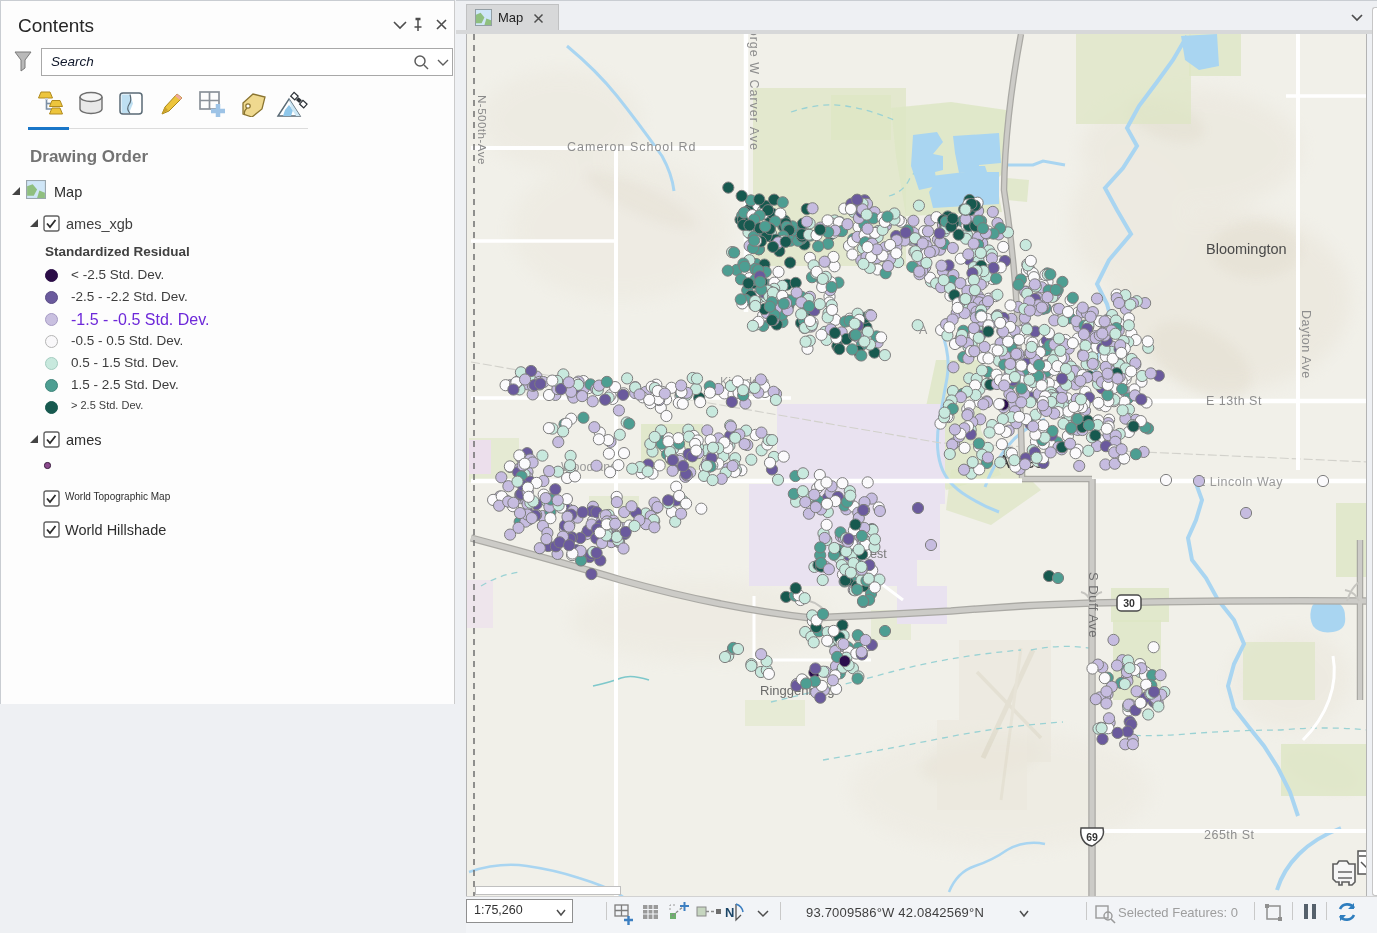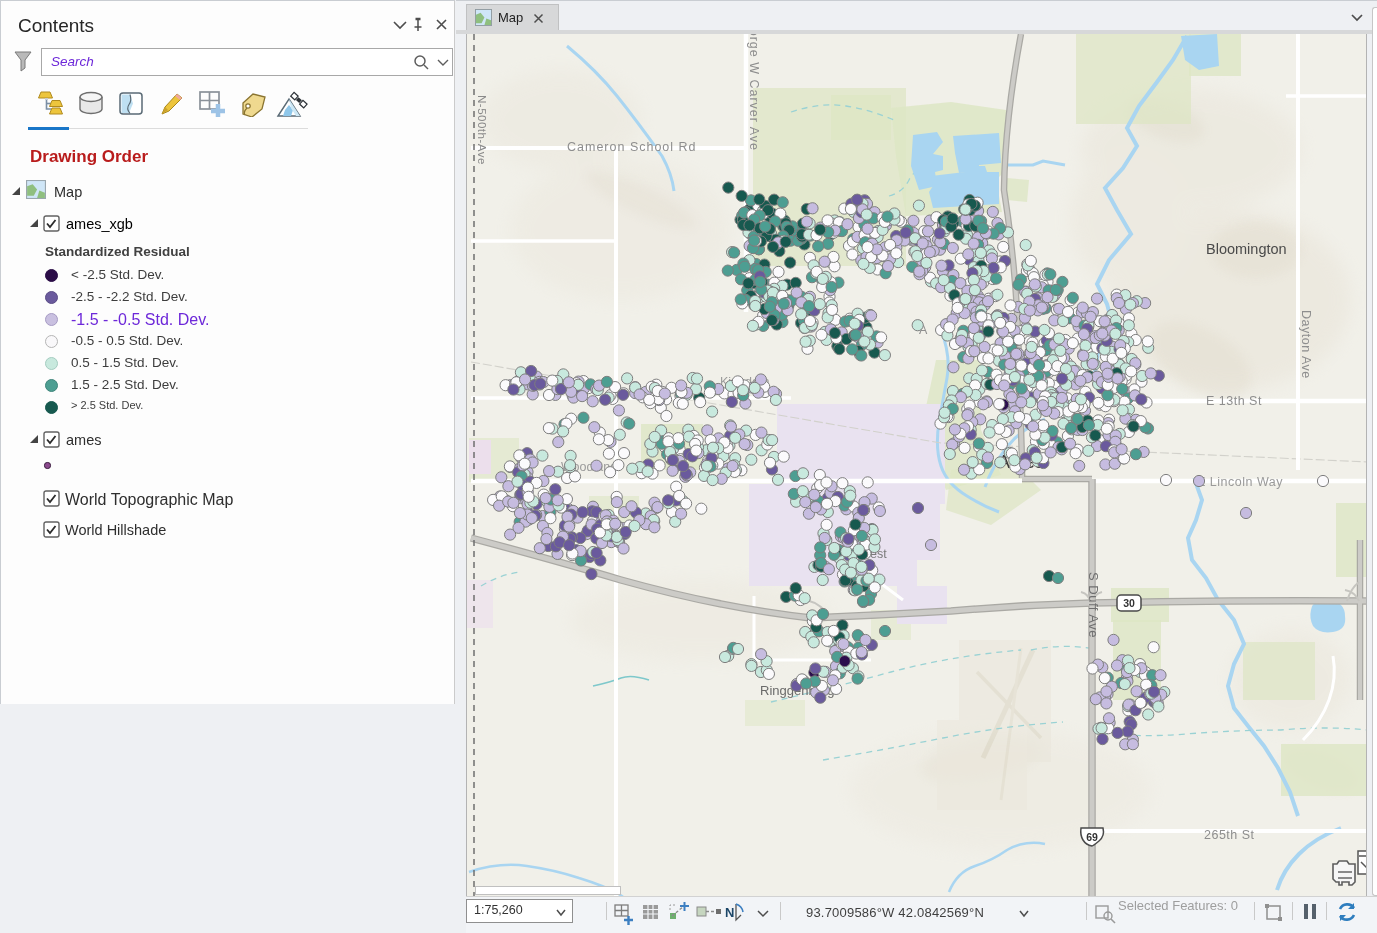--- a/index.html
+++ b/index.html
@@ -13,21 +13,21 @@
    <g stroke="#4d4d4d" stroke-width="1.5" fill="none">
         <path d="M27 3 v8 M23.5 11 h7 M27 11 v4"></path>
         <path d="M24.5 3 h5" stroke-width="2.5"></path>
       </g>
    <path d="M46 4 l9 9 M55 4 l-9 9" stroke="#4d4d4d" stroke-width="1.6"></path>
  </svg>
  <svg width="20" height="22" style="position:absolute;left:12px;top:49px;" viewBox="0 0 20 22">
    <path d="M2 2 h16 l-6 8 v8 l-4 3 v-11 z" fill="#b9b9b9" stroke="#7a7a7a" stroke-width="1"></path>
  </svg>
  <div style="position:absolute;left:40px;top:47px;width:412px;height:28px;background:#fff;border:1px solid #a8a8a8">
-   <div style="position:absolute;left:9px;top:5px;font-size:13.5px;font-style:italic;color:#6d28d9">Search</div>
+   <div style="position:absolute;left:9px;top:5px;font-size:13.5px;font-style:italic;color:#0f172a">Search</div>
    <svg width="40" height="26" style="position:absolute;right:2px;top:1px" viewBox="0 0 40 26">
      <circle cx="10" cy="11" r="5" fill="none" stroke="#5d5d5d" stroke-width="1.5"></circle>
      <path d="M14 15 l4 4" stroke="#5d5d5d" stroke-width="1.5"></path>
      <path d="M28 10 l5 5 5-5" fill="none" stroke="#5d5d5d" stroke-width="1.4"></path>
    </svg>
  </div>
 
 <svg width="310" height="28" style="position:absolute;left:20px;top:88px;" viewBox="0 0 310 28">
  <g transform="translate(15,1)">
   <path d="M5 2 h9 l2.5 6 h-14 z" fill="#edc53c" stroke="#b08a1e" stroke-width="1"></path>
@@ -67,38 +67,38 @@
   <path d="M12 9 L23 26 h-4 l-5 -8 z" fill="#cde8f6"></path>
   <g transform="rotate(42 21 10)">
    <rect x="13" y="7" width="5.5" height="5" fill="#fff" stroke="#2e3338" stroke-width="1.2"></rect>
    <rect x="19.5" y="7.5" width="4.5" height="4" fill="#2e3338"></rect>
    <rect x="25" y="7" width="5.5" height="5" fill="#fff" stroke="#2e3338" stroke-width="1.2"></rect>
   </g>
  </g>
 </svg>
  <div style="position:absolute;left:27px;top:126px;width:41px;height:3px;background:#1976c8"></div>
  <div style="position:absolute;left:68px;top:127px;width:239px;height:1px;background:#dcdcdc"></div>
- <div style="position:absolute;left:29px;top:146px;font-size:17px;font-weight:bold;color:#b91c1c">Drawing Order</div>
+ <div style="position:absolute;left:29px;top:146px;font-size:17px;font-weight:bold;color:#737373">Drawing Order</div>
  <svg width="10" height="10" style="position:absolute;left:10px;top:185px;" viewBox="0 0 10 10">
  <path d="M9 1 v8 h-8 z" fill="#444"></path>
     </svg>
  <svg width="20" height="19" style="position:absolute;left:25px;top:179px;" viewBox="0 0 18 18" preserveAspectRatio="none">
   <rect x="0.5" y="0.5" width="17" height="17" fill="#cfe6f7" stroke="#9aa7ae"></rect>
   <path d="M1 6 l5-2 4 5 -3 6 H1 z" fill="#8fbf7f"></path>
   <path d="M12 10 l5 2 v5 h-7 z" fill="#8fbf7f"></path>
  </svg>
  <div style="position:absolute;left:53px;top:183px;font-size:14.5px;color:#2e2e2e">Map</div>
  <svg width="10" height="10" style="position:absolute;left:28px;top:217px;" viewBox="0 0 10 10">
  <path d="M9 1 v8 h-8 z" fill="#444"></path>
     </svg>
  <svg width="17" height="17" style="position:absolute;left:42px;top:214px;" viewBox="0 0 17 17">
  <rect x="1" y="1" width="15" height="15" rx="2" fill="#fff" stroke="#616161" stroke-width="1.4"></rect>
  <path d="M4 8.5 l3 3.5 5.5-7" fill="none" stroke="#2b2b2b" stroke-width="1.8"></path>
     </svg>
- <div style="position:absolute;left:65px;top:215px;font-size:14.5px;color:#000000">ames_xgb</div>
+ <div style="position:absolute;left:65px;top:215px;font-size:14.5px;color:#404040">ames_xgb</div>
  <div style="position:absolute;left:44px;top:243px;font-size:13.5px;font-weight:bold;color:#414141">Standardized Residual</div>
  <div style="position:absolute;left:44px;top:268px;width:13px;height:13px;border-radius:50%;background:#2b0d47;border:1px solid #2b0d47"></div>
 <div style="position:absolute;left:70px;top:266px;font-size:13.5px;color:#3d3d3d">&lt; -2.5 Std. Dev.</div>
 <div style="position:absolute;left:44px;top:290px;width:13px;height:13px;border-radius:50%;background:#6a5a9d;border:1px solid #5b4d87"></div>
 <div style="position:absolute;left:70px;top:288px;font-size:13.5px;color:#3d3d3d">-2.5 - -2.2 Std. Dev.</div>
 <div style="position:absolute;left:44px;top:312px;width:13px;height:13px;border-radius:50%;background:#c9c0e0;border:1px solid #a79cc4"></div>
 <div style="position:absolute;left:70px;top:310px;font-size:16px;color:#6d28d9">-1.5 - -0.5 Std. Dev.</div>
 <div style="position:absolute;left:44px;top:334px;width:13px;height:13px;border-radius:50%;background:#f9f8fa;border:1px solid #b5b5b5"></div>
 <div style="position:absolute;left:70px;top:332px;font-size:13.5px;color:#3d3d3d">-0.5 - 0.5 Std. Dev.</div>
 <div style="position:absolute;left:44px;top:356px;width:13px;height:13px;border-radius:50%;background:#c8e9de;border:1px solid #a5cdc1"></div>
@@ -114,21 +114,21 @@
  <svg width="17" height="17" style="position:absolute;left:42px;top:430px;" viewBox="0 0 17 17">
  <rect x="1" y="1" width="15" height="15" rx="2" fill="#fff" stroke="#616161" stroke-width="1.4"></rect>
  <path d="M4 8.5 l3 3.5 5.5-7" fill="none" stroke="#2b2b2b" stroke-width="1.8"></path>
     </svg>
  <div style="position:absolute;left:65px;top:431px;font-size:14.5px;color:#2e2e2e">ames</div>
  <div style="position:absolute;left:43px;top:461px;width:7px;height:7px;border-radius:45%;background:#8b4a8d;border:1px solid #3c1e40"></div>
  <svg width="17" height="17" style="position:absolute;left:42px;top:489px;" viewBox="0 0 17 17">
  <rect x="1" y="1" width="15" height="15" rx="2" fill="#fff" stroke="#616161" stroke-width="1.4"></rect>
  <path d="M4 8.5 l3 3.5 5.5-7" fill="none" stroke="#2b2b2b" stroke-width="1.8"></path>
     </svg>
- <div style="position:absolute;left:64px;top:490px;font-size:16px;color:#2e2e2e">World Topographic Map</div>
+ <div style="position:absolute;left:64px;top:490px;font-size:10px;color:#2e2e2e">World Topographic Map</div>
  <svg width="17" height="17" style="position:absolute;left:42px;top:520px;" viewBox="0 0 17 17">
  <rect x="1" y="1" width="15" height="15" rx="2" fill="#fff" stroke="#616161" stroke-width="1.4"></rect>
  <path d="M4 8.5 l3 3.5 5.5-7" fill="none" stroke="#2b2b2b" stroke-width="1.8"></path>
     </svg>
  <div style="position:absolute;left:64px;top:521px;font-size:14.5px;color:#2e2e2e">World Hillshade</div>
 </div>
 <div style="position:absolute;left:456px;top:0;width:921px;height:30px;background:#eef0f3;border-top:1px solid #c9cdd2"></div>
 <div style="position:absolute;left:466px;top:4px;width:93px;height:26px;background:#d7d8d9;border:1px solid #c0c1c2;border-bottom:none">
   <svg width="17" height="17" style="position:absolute;left:8px;top:4px" viewBox="0 0 18 18">
    <rect x="0.5" y="0.5" width="17" height="17" fill="#cfe6f7" stroke="#8f9aa0"></rect>
@@ -2187,21 +2187,21 @@
  <div style="position:absolute;left:340px;top:8px;font-size:13px;color:#3f3f3f;letter-spacing:0.2px">93.7009586°W 42.0842569°N</div>
  <svg width="12" height="10" style="position:absolute;left:552px;top:12px;" viewBox="0 0 12 10">
       <path d="M2 2 l4 5 4-5" fill="none" stroke="#4d4d4d" stroke-width="1.5"></path>
     </svg>
  <div style="position:absolute;left:620px;top:5px;width:1px;height:18px;background:#c9c9c9"></div>
  <svg width="22" height="22" style="position:absolute;left:628px;top:5px;" viewBox="0 0 22 22">
   <rect x="2" y="4" width="12" height="12" fill="none" stroke="#9a9a9a" stroke-width="1.4"></rect>
   <circle cx="14" cy="14" r="4" fill="none" stroke="#9a9a9a" stroke-width="1.4"></circle>
       <path d="M17 17 l4 4" stroke="#9a9a9a" stroke-width="1.6"></path>
  </svg>
- <div style="position:absolute;left:652px;top:1px;font-size:13px;color:#9e9e9e">Selected Features: 0</div>
+ <div style="position:absolute;left:652px;top:8px;font-size:13px;color:#9e9e9e">Selected Features: 0</div>
  <div style="position:absolute;left:788px;top:5px;width:1px;height:18px;background:#c9c9c9"></div>
  <svg width="20" height="20" style="position:absolute;left:798px;top:6px;" viewBox="0 0 20 20">
   <rect x="3" y="3" width="13" height="13" fill="none" stroke="#8f8f8f" stroke-width="1.5"></rect>
   <rect x="1" y="1" width="4" height="4" fill="#8f8f8f"></rect>
       <rect x="14" y="14" width="4" height="4" fill="#8f8f8f"></rect>
  </svg>
  <div style="position:absolute;left:826px;top:5px;width:1px;height:18px;background:#c9c9c9"></div>
  <div style="position:absolute;left:838px;top:7px;width:4px;height:15px;background:#55606b"></div>
  <div style="position:absolute;left:846px;top:7px;width:4px;height:15px;background:#55606b"></div>
  <div style="position:absolute;left:860px;top:5px;width:1px;height:18px;background:#c9c9c9"></div>

